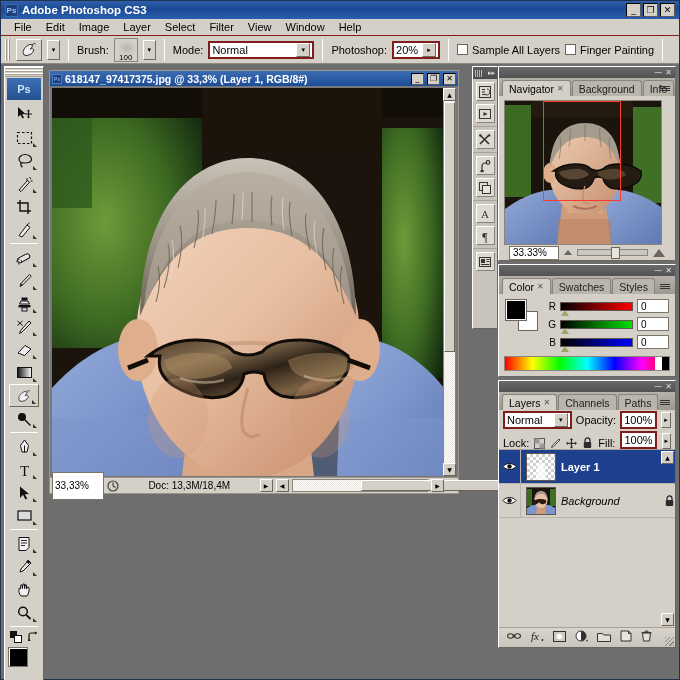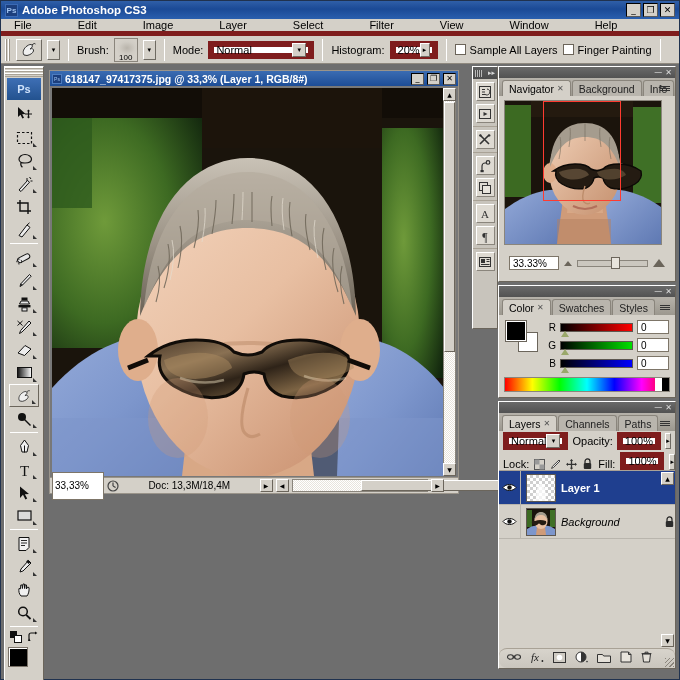--- a/index.html
+++ b/index.html
@@ -24,22 +24,22 @@
     border:1px solid #3b6ab5; }
   .titlebar .t-text { color:#fff; font-weight:bold; font-size:11.5px; flex:1; }
   .wbtns { display:flex; gap:2px; margin-right:2px; }
   .wbtn { width:15px; height:14px; background:#d4d0c8;
     border:1px solid #000; border-right-color:#5a5a5a; border-bottom-color:#5a5a5a;
     display:flex; align-items:center; justify-content:center;
     font-size:9px; line-height:1; color:#000; font-family:"DejaVu Sans", sans-serif; }
 
   
   .menubar { position:absolute; left:0; top:18px; width:678px; height:17px;
-    background:#d4d0c8; border-bottom:5px solid #7f1d1d;
-    display:flex; align-items:center; padding-left:6px;gap:32px; }
+    background:#d4d0c8; border-bottom:1px solid #7f1d1d;
+    display:flex; align-items:center; padding-left:6px; }
   .menubar span { padding:1px 7px; font-size:11px; color:#000; }
 
   
   .optbar { position:absolute; left:0; top:35px; width:678px; height:28px;
     background:#d4d0c8; border-bottom:1px solid #8e887e;
     display:flex; align-items:center; padding:0 4px; gap:5px; }
   .opt-gripper { width:6px; height:22px;
     background:repeating-linear-gradient(to right,#fff 0 1px,#9a9488 1px 2px,#d4d0c8 2px 3px); }
   .tool-well { width:26px; height:22px; background:#d4d0c8;
     border:1px solid #fff; border-right-color:#6e6a62; border-bottom-color:#6e6a62;
@@ -50,21 +50,21 @@
     font-size:7px; font-family:"DejaVu Sans", sans-serif; }
   .sep-v { width:1px; height:22px; background:#9a948a; margin:0 3px;
     border-right:1px solid #fff; }
   .lbl { font-size:11px; color:#000; white-space:nowrap; }
   .brush-prev { width:24px; height:24px; background:#d4d0c8;
     border:1px solid #8a857c; position:relative; overflow:hidden; }
   .brush-prev .dot { position:absolute; left:2px; top:1px; width:20px; height:16px;
     background:radial-gradient(ellipse at center, #b9b4ab 0%, #d0ccc4 55%, #d4d0c8 80%); }
   .brush-prev .num { position:absolute; bottom:-1px; left:0; width:100%;
     text-align:center; font-size:8px; color:#000; }
-  .combo { height:18px; background:#fff; border:6px solid #7f1d1d;
+  .combo { height:18px; background:#fff; border:2px solid #7f1d1d;
     display:flex; align-items:center; padding:0 2px; font-size:11px; }
   .combo .cb-arrow { width:14px; height:14px; margin-left:auto; background:#d4d0c8;
     border:1px solid #fff; border-right-color:#6e6a62; border-bottom-color:#6e6a62;
     display:flex; align-items:center; justify-content:center; font-size:7px;
     font-family:"DejaVu Sans", sans-serif; }
   .chk { width:11px; height:11px; background:#fff; border:1px solid #6b6459;
     display:inline-block; vertical-align:middle; }
   .chkwrap { display:flex; align-items:center; gap:4px; }
 
   
@@ -164,21 +164,21 @@
   .tab-menu i { display:block; height:1px; background:#333; }
   .tab-menu i:nth-child(1){ width:10px; } .tab-menu i:nth-child(2){ width:10px; }
   .tab-menu i:nth-child(3){ width:10px; }
 
   
   .nav-body { padding:4px 5px 0; }
   .nav-thumb { width:158px; height:145px; position:relative;
     background:#2a2418; border:1px solid #8a857c; overflow:hidden; }
   .nav-view { position:absolute; border:1.5px solid #ff3b30;
     left:38px; top:0px; width:78px; height:100px; }
-  .nav-foot { height:36px; display:flex; align-items:center; gap:5px;
+  .nav-foot { height:15px; display:flex; align-items:center; gap:5px;
     padding:0 5px; }
   .nav-zoomfield { width:50px; height:14px; background:#fff; border:1px solid #7d7568;
     font-size:10px; padding-left:3px; display:flex; align-items:center; }
   .nav-slider { flex:1; height:14px; position:relative; display:flex;
     align-items:center; }
   .nav-track { position:absolute; left:0; right:0; height:7px; background:#cbc7bf;
     border:1px solid #8a857c; }
   .nav-knob { position:absolute; left:48%; width:9px; height:12px; background:#e8e4dc;
     border:1px solid #6b655b; }
   .tri-sm { width:0;height:0;border-left:4px solid transparent;
@@ -225,21 +225,21 @@
   .thumb { width:30px; height:28px; border:1px solid #5d5750; background:#fff;
     position:relative; overflow:hidden; flex:none; }
   .thumb.checker { background-image:
       linear-gradient(45deg,#cfcfcf 25%,transparent 25%,transparent 75%,#cfcfcf 75%),
       linear-gradient(45deg,#cfcfcf 25%,#fff 25%,#fff 75%,#cfcfcf 75%);
     background-size:6px 6px; background-position:0 0,3px 3px; }
   .lname { font-size:11px; flex:1; }
   .lname.italic { font-style:italic; }
   .lay-foot { height:20px; display:flex; align-items:center; gap:9px;
     padding:0 8px; border-top:1px solid #a9a296;
-    background:linear-gradient(to bottom,#d8d4cc,#c9c5bd);border-radius:8px; }
+    background:linear-gradient(to bottom,#d8d4cc,#c9c5bd); }
   .lf-ico { font-size:11px; color:#333; font-family:"DejaVu Sans", sans-serif; }
   .resize-grip { position:absolute; right:1px; bottom:1px; width:9px; height:9px;
     background:repeating-linear-gradient(135deg,#8a857c 0 1px,transparent 1px 3px); }
 </style>
 </head>
 <body>
 
 <div id="app">
 
   <div class="titlebar">
@@ -280,21 +280,21 @@
       <div class="num">100</div>
     </div>
     <div class="mini-arrow">▾</div>
     <div class="sep-v"></div>
     <div class="lbl">Mode:</div>
     <div class="combo" style="width:106px">
       <span>Normal</span>
       <span class="cb-arrow">▾</span>
     </div>
     <div class="sep-v"></div>
-    <div class="lbl">Histogram:</div>
+    <div class="lbl">Photoshop:</div>
     <div class="combo" style="width:48px">
       <span>20%</span>
       <span class="cb-arrow">▸</span>
     </div>
     <div class="sep-v"></div>
     <div class="chkwrap">
       <span class="chk"></span>
       <span class="lbl">Sample All Layers</span>
     </div>
     <div class="chkwrap">

